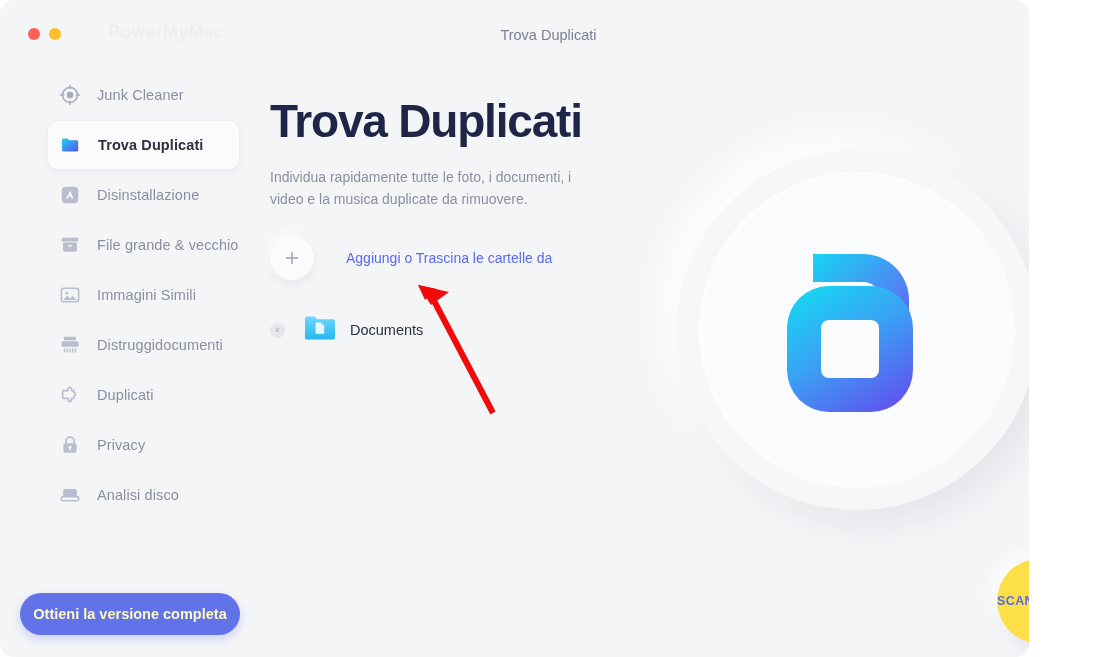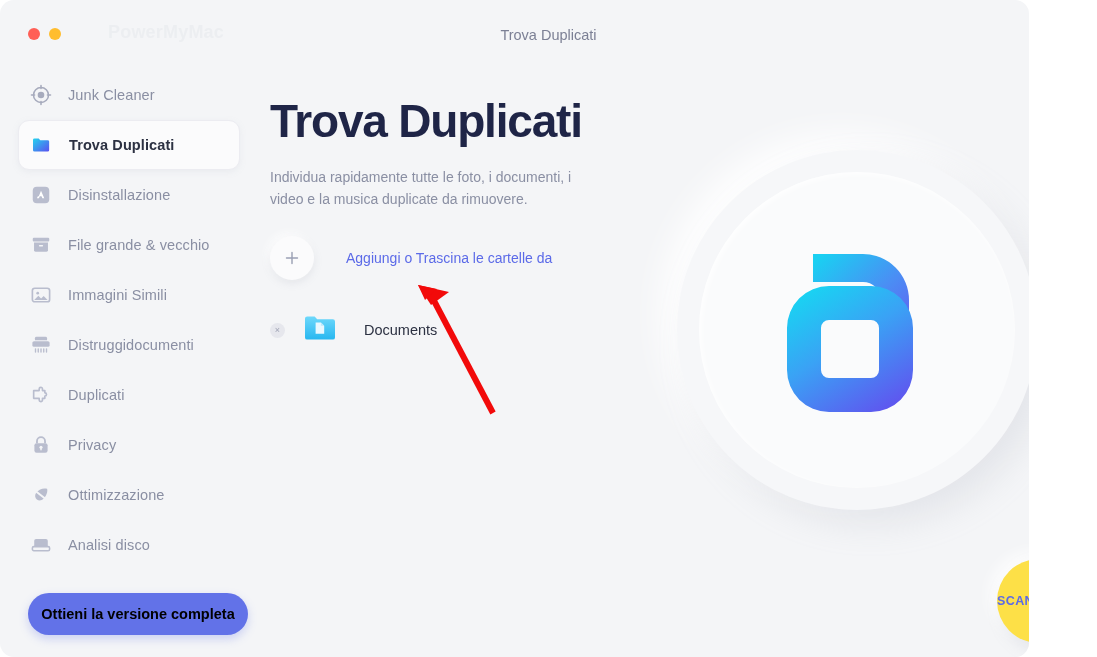--- a/index.html
+++ b/index.html
@@ -43,20 +43,21 @@
     box-shadow: 0 3px 9px rgba(140,145,165,.17), -3px -3px 9px rgba(255,255,255,.95);
     display: flex; align-items: center; justify-content: center;
     color: #b9bdce; font-size: 17px; cursor: pointer;
   }
 
   
   .sidebar {
     position: absolute; left: 0; top: 66px;
     width: 262px; height: 591px;
     padding-top: 4px;
+    padding-left: 29px;
   }
   .nav-item {
     position: relative;
     display: flex; align-items: center;
     height: 50px; margin: 0 22px 0 18px;
     padding-left: 12px;
     border-radius: 11px;
     cursor: pointer;
   }
   .nav-item .label {
@@ -65,25 +66,25 @@
   }
   .nav-item.active {
     background: #fbfbfc;
     border: 1px solid #ececf1;
     box-shadow: 0 2px 7px rgba(150,155,175,.10);
   }
   .nav-item.active .label { color: #2c3142; font-weight: 600; }
   .nav-icon { width: 22px; height: 22px; flex: 0 0 22px; display:block; }
 
   .upgrade-btn {
-    position: absolute; left: 28px; bottom: 22px;
+    position: absolute; left: 20px; bottom: 22px;
     width: 220px; height: 42px;
     border-radius: 21px; border: none;
     background: #6272e8;
-    color: #000000; font-size: 14.5px; font-weight: 700;
+    color: #fef9c3; font-size: 14.5px; font-weight: 700;
     font-family: "Liberation Sans", sans-serif;
     cursor: pointer;
     box-shadow: 0 4px 10px rgba(98,114,232,.28);
     margin-top: 9px;
   }
 
   
   .main { position: absolute; left: 262px; top: 66px; width: 835px; height: 591px; }
 
   .page-title {
@@ -118,21 +119,21 @@
     display: flex; align-items: center;
   }
   .remove-btn {
     width: 15px; height: 15px; border-radius: 50%;
     background: #e6e7ed; color: #9fa3b4;
     font-size: 9px; line-height: 15px; text-align: center;
     cursor: pointer;
   }
   .folder-icon { margin-left: 19px; display: block; }
   .folder-name {
-    margin-left: 28px;
+    margin-left: 14px;
     font-size: 14.5px; color: #2c3142;
   }
 
   
   .hero {
     position: absolute; left: 415px; top: 84px;
     width: 360px; height: 360px;
   }
   .hero-ring {
     position: absolute; inset: 0;
@@ -277,29 +278,20 @@
         <svg viewBox="0 0 24 24" width="22" height="22">
           <path d="M7.6 10V7.8a4.4 4.4 0 0 1 8.8 0V10" fill="none" stroke="#b9bdce" stroke-width="2"></path>
           <rect x="4.8" y="10" width="14.4" height="10.4" rx="2.4" fill="#b9bdce"></rect>
           <circle cx="12" cy="14.4" r="1.7" fill="#f4f5f7"></circle>
           <rect x="11.2" y="14.6" width="1.6" height="3.4" rx=".8" fill="#f4f5f7"></rect>
         </svg>
       </span>
       <span class="label">Privacy</span>
     </div>
 
-    <div class="nav-item">
-      <span class="nav-icon">
-        <svg viewBox="0 0 24 24" width="22" height="22">
-          <path d="M18.6 5.2c-4.2-1.4-9.6 1-12 4.6-1.7 2.6-1.1 5.4.9 7 2 1.6 5 1.4 7.2-.6 3.1-2.8 5-8 3.9-11z" fill="#b9bdce"></path>
-          <path d="M4.2 6.2l15 11.8" stroke="#f4f5f7" stroke-width="2.2" stroke-linecap="round"></path>
-        </svg>
-      </span>
-      <span class="label">Ottimizzazione</span>
-    </div>
 
     <div class="nav-item">
       <span class="nav-icon">
         <svg viewBox="0 0 24 24" width="22" height="22">
           <path d="M4.6 7.4a2 2 0 0 1 2-2h10.8a2 2 0 0 1 2 2v6H4.6z" fill="#b9bdce"></path>
           <rect x="2.6" y="13.8" width="18.8" height="4.4" rx="1.6" fill="none" stroke="#b9bdce" stroke-width="1.7"></rect>
         </svg>
       </span>
       <span class="label">Analisi disco</span>
     </div>

